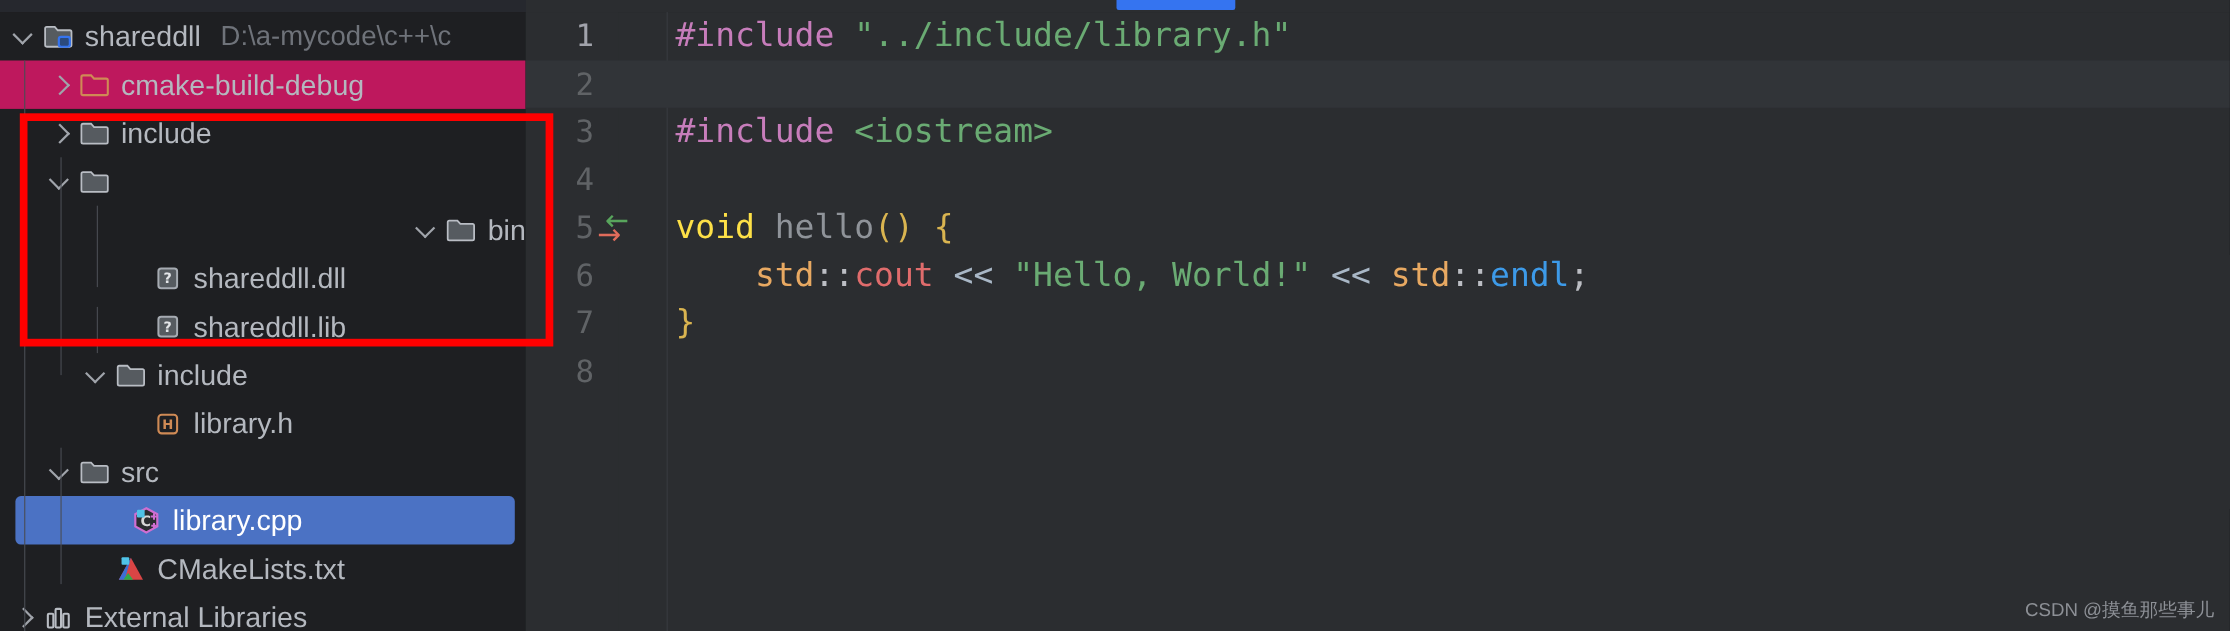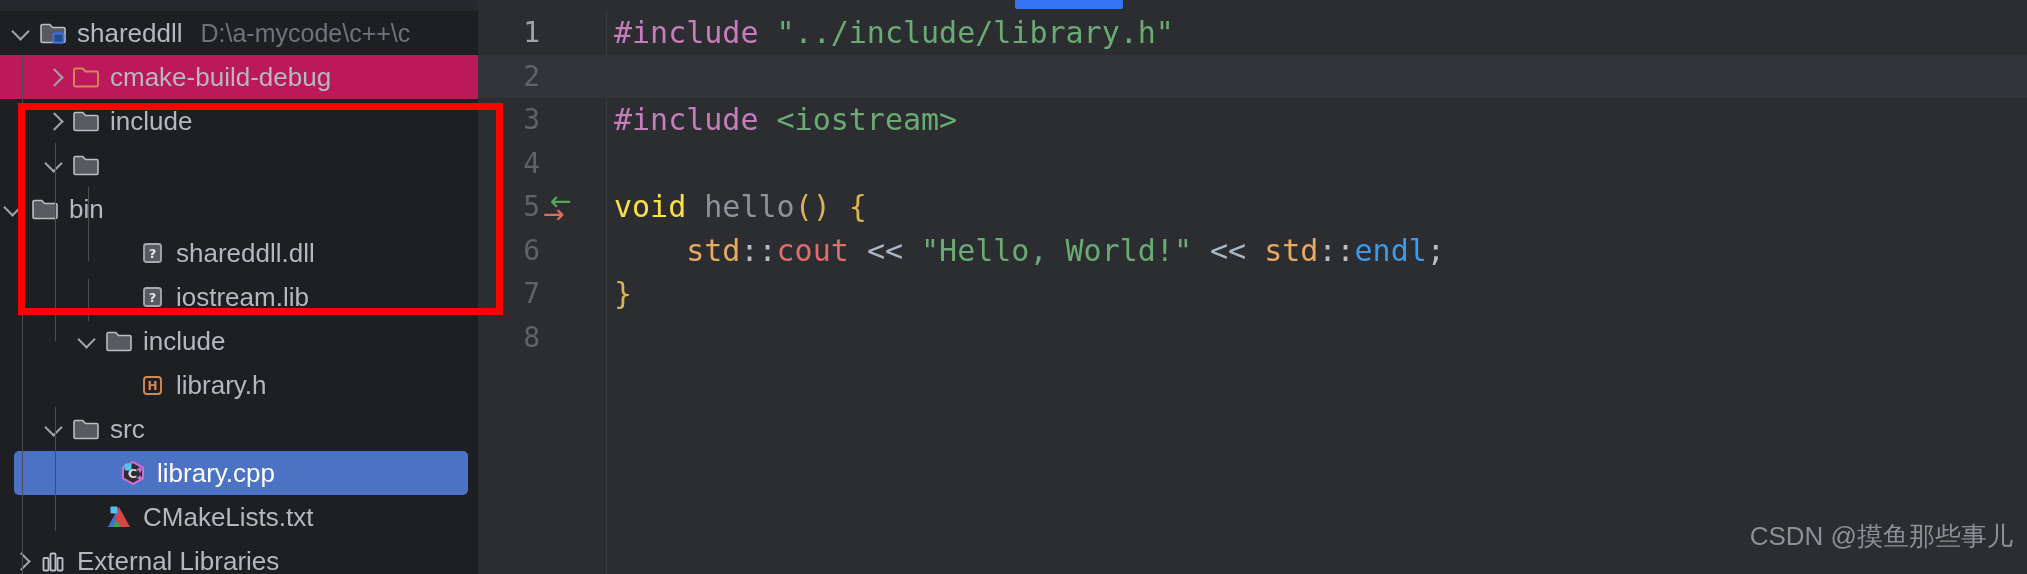--- a/index.html
+++ b/index.html
@@ -136,22 +136,22 @@
   .redbox {
     position: absolute;
     left: 18px; top: 103px;
     width: 485px; height: 212px;
     border: 7px solid #ff0000;
     pointer-events: none;
   }
 
   
   .watermark {
-    position: absolute; right: 14px; bottom: 20px;
-    color: #8d9096; font-size: 26px;
+    position: absolute; right: 14px; bottom: 8px;
+    color: #8d9096; font-size: 17px;
     font-family: "Liberation Sans", sans-serif;
   }
 </style>
 </head>
 <body>
 
 <div id="app">
 
   <div class="top-strip">
     <div class="left-dark"></div>
@@ -189,21 +189,21 @@
         <span class="lbl">include</span>
       </div>
       <div class="tree-row" style="padding-left: 41px;">
         <span class="chev down"></span>
         <span class="icon-box">
           <svg width="30" height="30" viewBox="0 0 30 30">
             <path d="M3 8 L3 23 Q3 24.5 4.5 24.5 L25.5 24.5 Q27 24.5 27 23 L27 11 Q27 9.5 25.5 9.5 L14.5 9.5 L11.8 6.5 L4.5 6.5 Q3 6.5 3 8 Z" fill="#565b60" stroke="#b9bdc4" stroke-width="1.6"></path>
           </svg>
         </span>
       </div>
-      <div class="tree-row" style="">
+      <div class="tree-row" style=" justify-content: flex-end;">
         <span class="chev down"></span>
         <span class="icon-box">
           <svg width="30" height="30" viewBox="0 0 30 30">
             <path d="M3 8 L3 23 Q3 24.5 4.5 24.5 L25.5 24.5 Q27 24.5 27 23 L27 11 Q27 9.5 25.5 9.5 L14.5 9.5 L11.8 6.5 L4.5 6.5 Q3 6.5 3 8 Z" fill="#565b60" stroke="#b9bdc4" stroke-width="1.6"></path>
           </svg>
         </span>
         <span class="lbl">bin</span>
       </div>
       <div class="tree-row" style="padding-left: 107px;">
         <span class="chev empty"></span>
@@ -216,21 +216,21 @@
         <span class="lbl">shareddll.dll</span>
       </div>
       <div class="tree-row" style="padding-left: 107px;">
         <span class="chev empty"></span>
         <span class="icon-box">
           <svg width="30" height="30" viewBox="0 0 30 30">
             <rect x="7" y="6" width="17" height="18" fill="#565b60" rx="2.5" stroke="#a6abb2" stroke-width="1.8"></rect>
             <text x="15.5" y="19.5" fill="#e3e5e8" font-size="13" font-family="&quot;DejaVu Sans&quot;, sans-serif" font-weight="bold" text-anchor="middle">?</text>
           </svg>
         </span>
-        <span class="lbl">iostream.lib</span>
+        <span class="lbl">shareddll.lib</span>
       </div>
       <div class="tree-row" style="padding-left: 74px;">
         <span class="chev down"></span>
         <span class="icon-box">
           <svg width="30" height="30" viewBox="0 0 30 30">
             <path d="M3 8 L3 23 Q3 24.5 4.5 24.5 L25.5 24.5 Q27 24.5 27 23 L27 11 Q27 9.5 25.5 9.5 L14.5 9.5 L11.8 6.5 L4.5 6.5 Q3 6.5 3 8 Z" fill="#565b60" stroke="#b9bdc4" stroke-width="1.6"></path>
           </svg>
         </span>
         <span class="lbl">include</span>
       </div>

